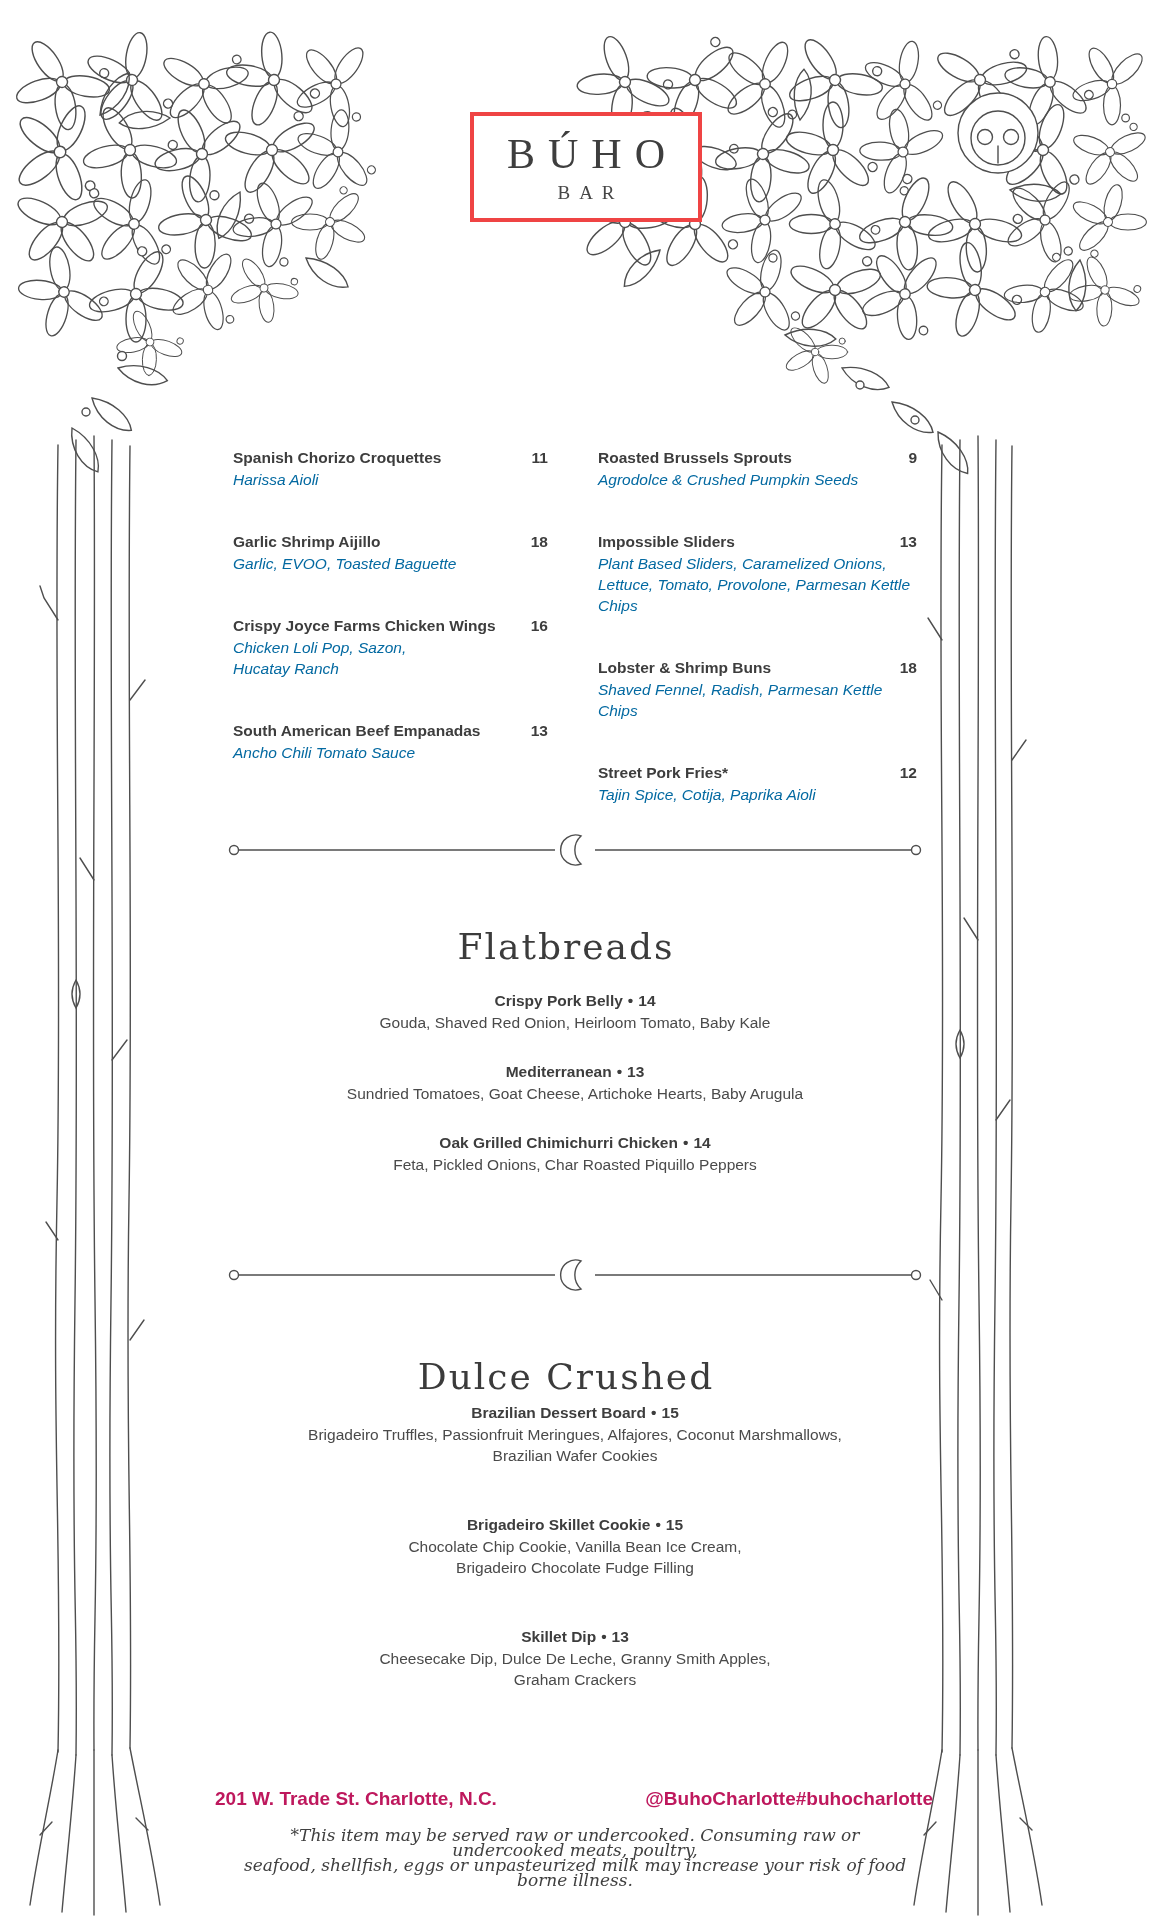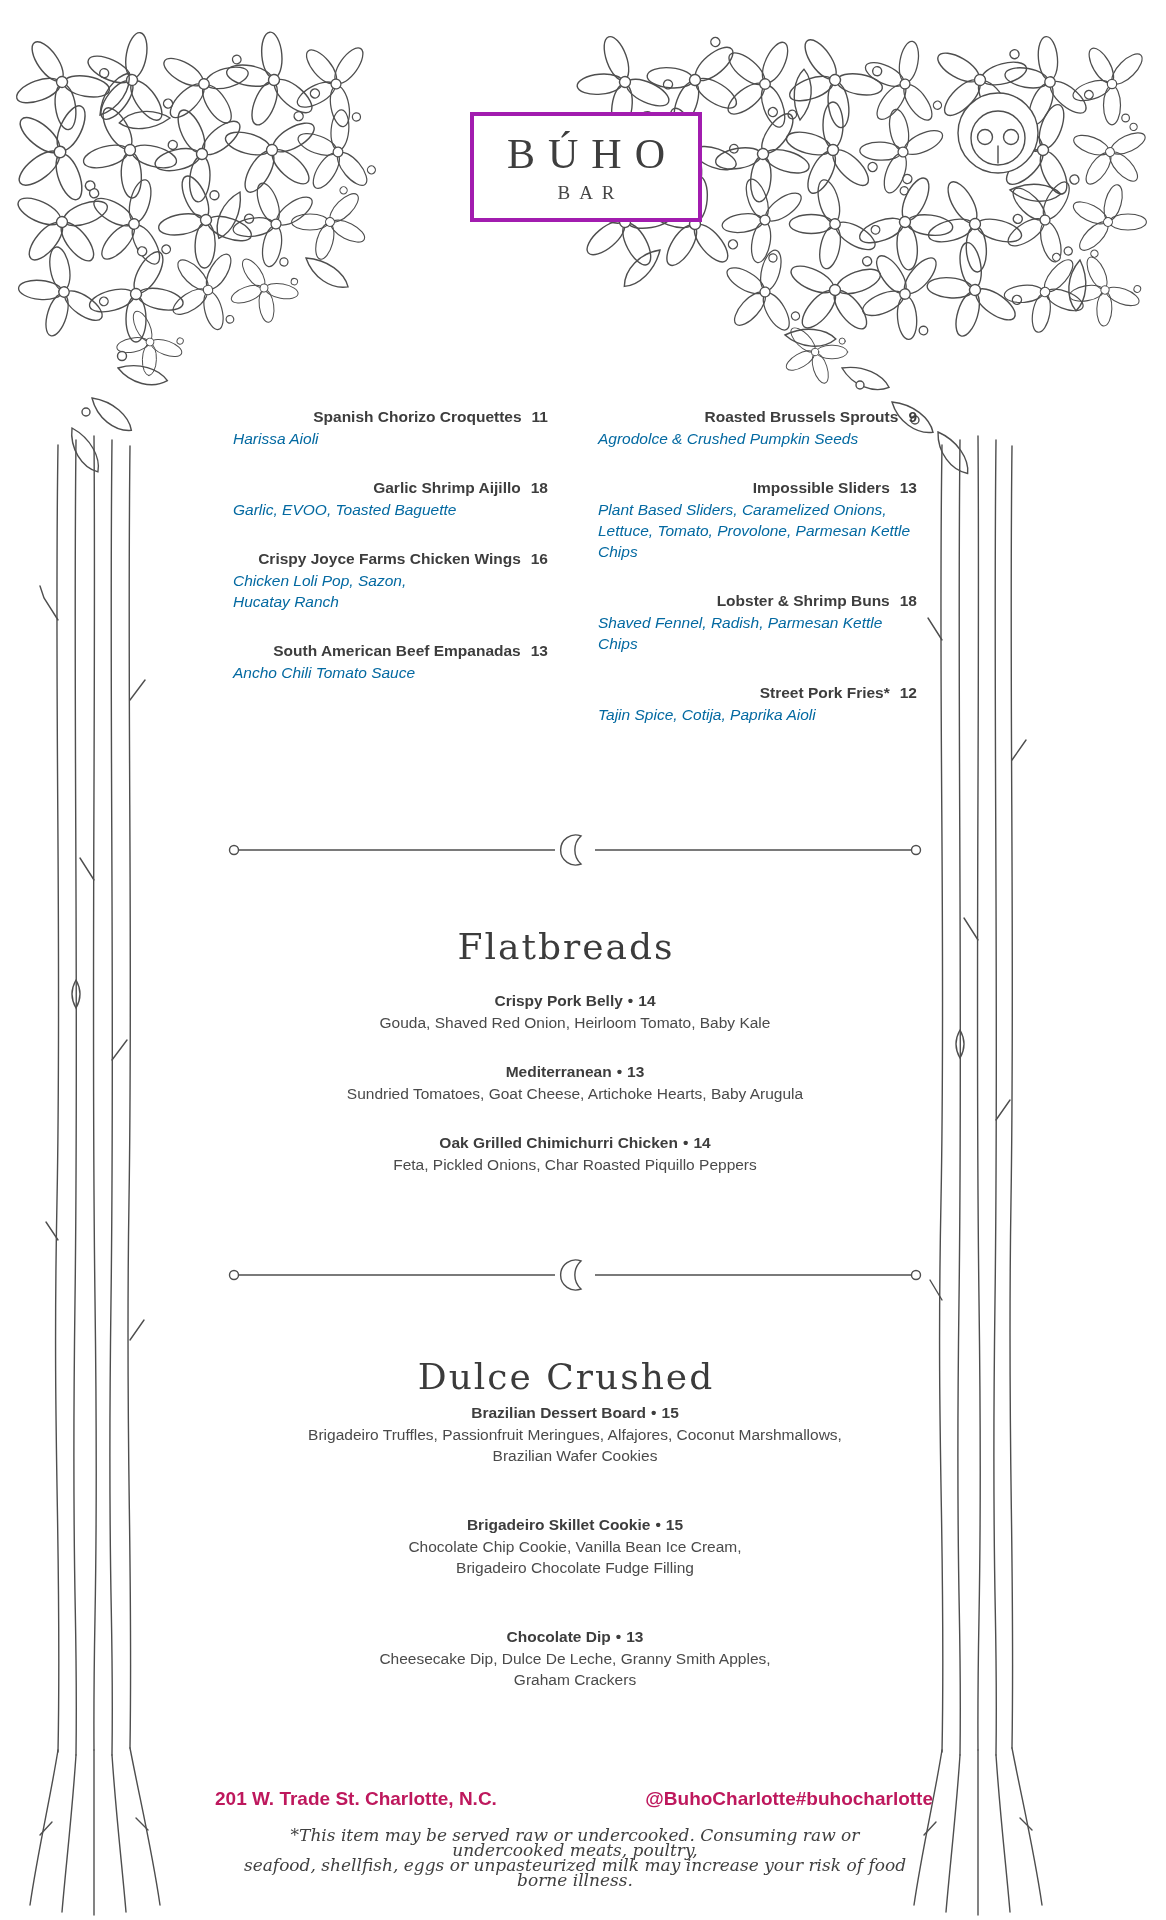--- a/index.html
+++ b/index.html
@@ -9,39 +9,39 @@
   }
 
   
   .deco { position:absolute; top:0; }
   .deco-left  { left:0; }
   .deco-right { left:560px; }
 
   
   .logo-box {
     position:absolute; left:470px; top:112px; width:232px; height:110px;
-    border:4px solid #a21caf; background:#ffffff; box-sizing:border-box;
+    border:4px solid #ef4444; background:#ffffff; box-sizing:border-box;
     display:flex; flex-direction:column; align-items:center; justify-content:center;
   }
   .brand-name {
     font-family:"Liberation Serif", serif; font-size:42px; line-height:1;
     letter-spacing:13px; padding-left:13px; color:#3e3e3e;
   }
   .brand-sub {
     font-family:"Liberation Serif", serif; font-size:19px; line-height:1;
     letter-spacing:9px; padding-left:9px; margin-top:8px; color:#474747;
   }
 
   
   .apps { position:absolute; left:233px; top:406px; width:684px; }
   .col { position:absolute; top:0; }
   .col-left  { left:0;     width:315px; }
   .col-right { left:365px; width:319px; }
   .item { margin-bottom:28px; }
-  .item-head { display:flex; justify-content:flex-end; align-items:baseline; line-height:22px; }
+  .item-head { display:flex; justify-content:space-between; align-items:baseline; line-height:22px;margin-top:41px; }
   .item-name  { font-weight:bold; font-size:15.5px; color:#3d3d3d; }
   .item-price { font-weight:bold; font-size:15.5px; color:#3d3d3d; padding-left:10px; }
   .item-desc  { font-style:italic; font-size:15.5px; color:#0369a1; line-height:21px; white-space:pre-line; }
 
   
   .divider { position:absolute; left:228px; width:694px; height:40px; }
   .divider-1 { top:832px; }
   .divider-2 { top:1257px; }
 
   
@@ -354,21 +354,21 @@
     </div>
     <div class="c-item">
       <div class="c-head">
         <span>Brigadeiro Skillet Cookie</span><span class="bullet">•</span><span>15</span>
       </div>
       <div class="c-desc">Chocolate Chip Cookie, Vanilla Bean Ice Cream,
 Brigadeiro Chocolate Fudge Filling</div>
     </div>
     <div class="c-item">
       <div class="c-head">
-        <span>Chocolate Dip</span><span class="bullet">•</span><span>13</span>
+        <span>Skillet Dip</span><span class="bullet">•</span><span>13</span>
       </div>
       <div class="c-desc">Cheesecake Dip, Dulce De Leche, Granny Smith Apples,
 Graham Crackers</div>
     </div>
   </div>
 
   <footer>
     <div class="footer-row">
       <span>201 W. Trade St. Charlotte, N.C.</span>
       <span>@BuhoCharlotte#buhocharlotte</span>

